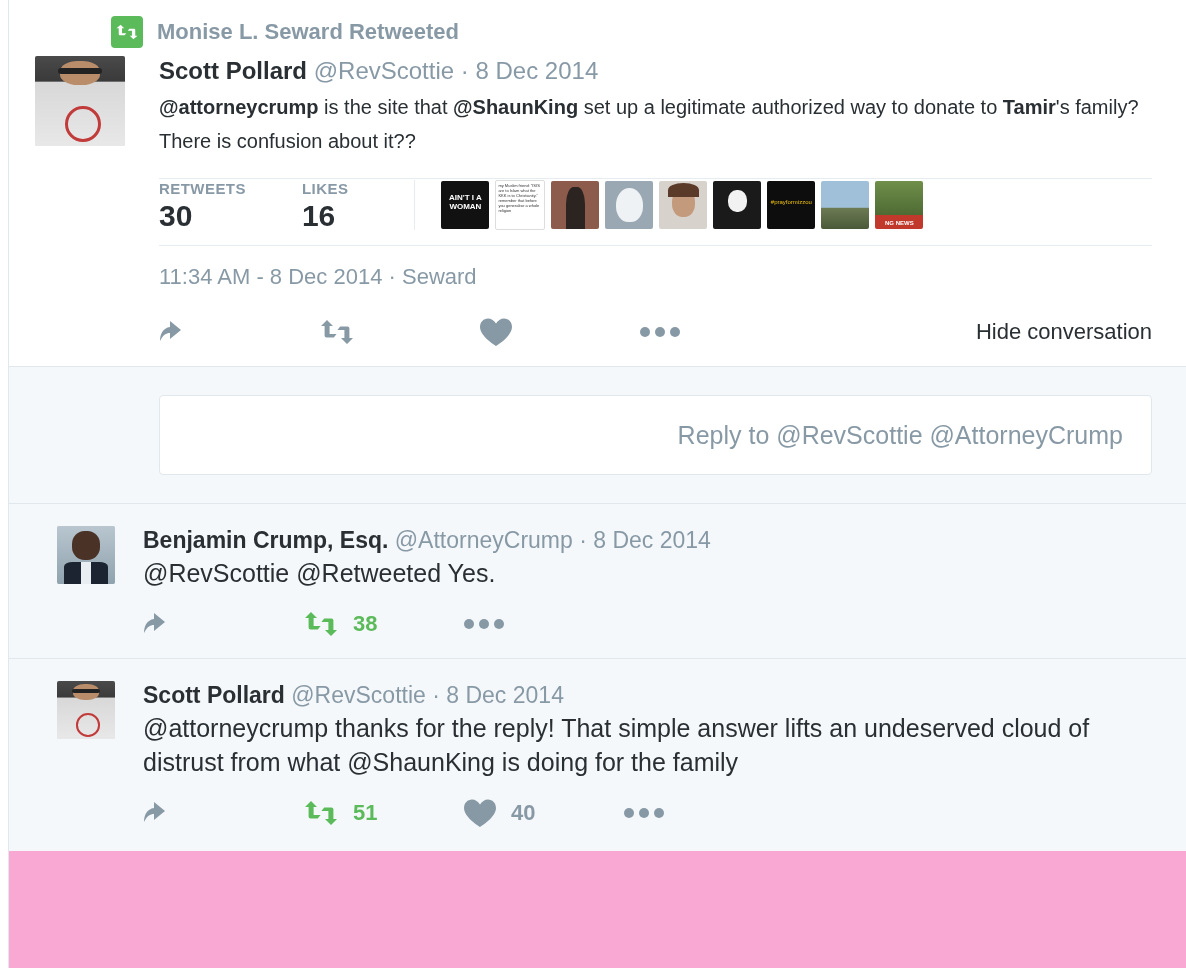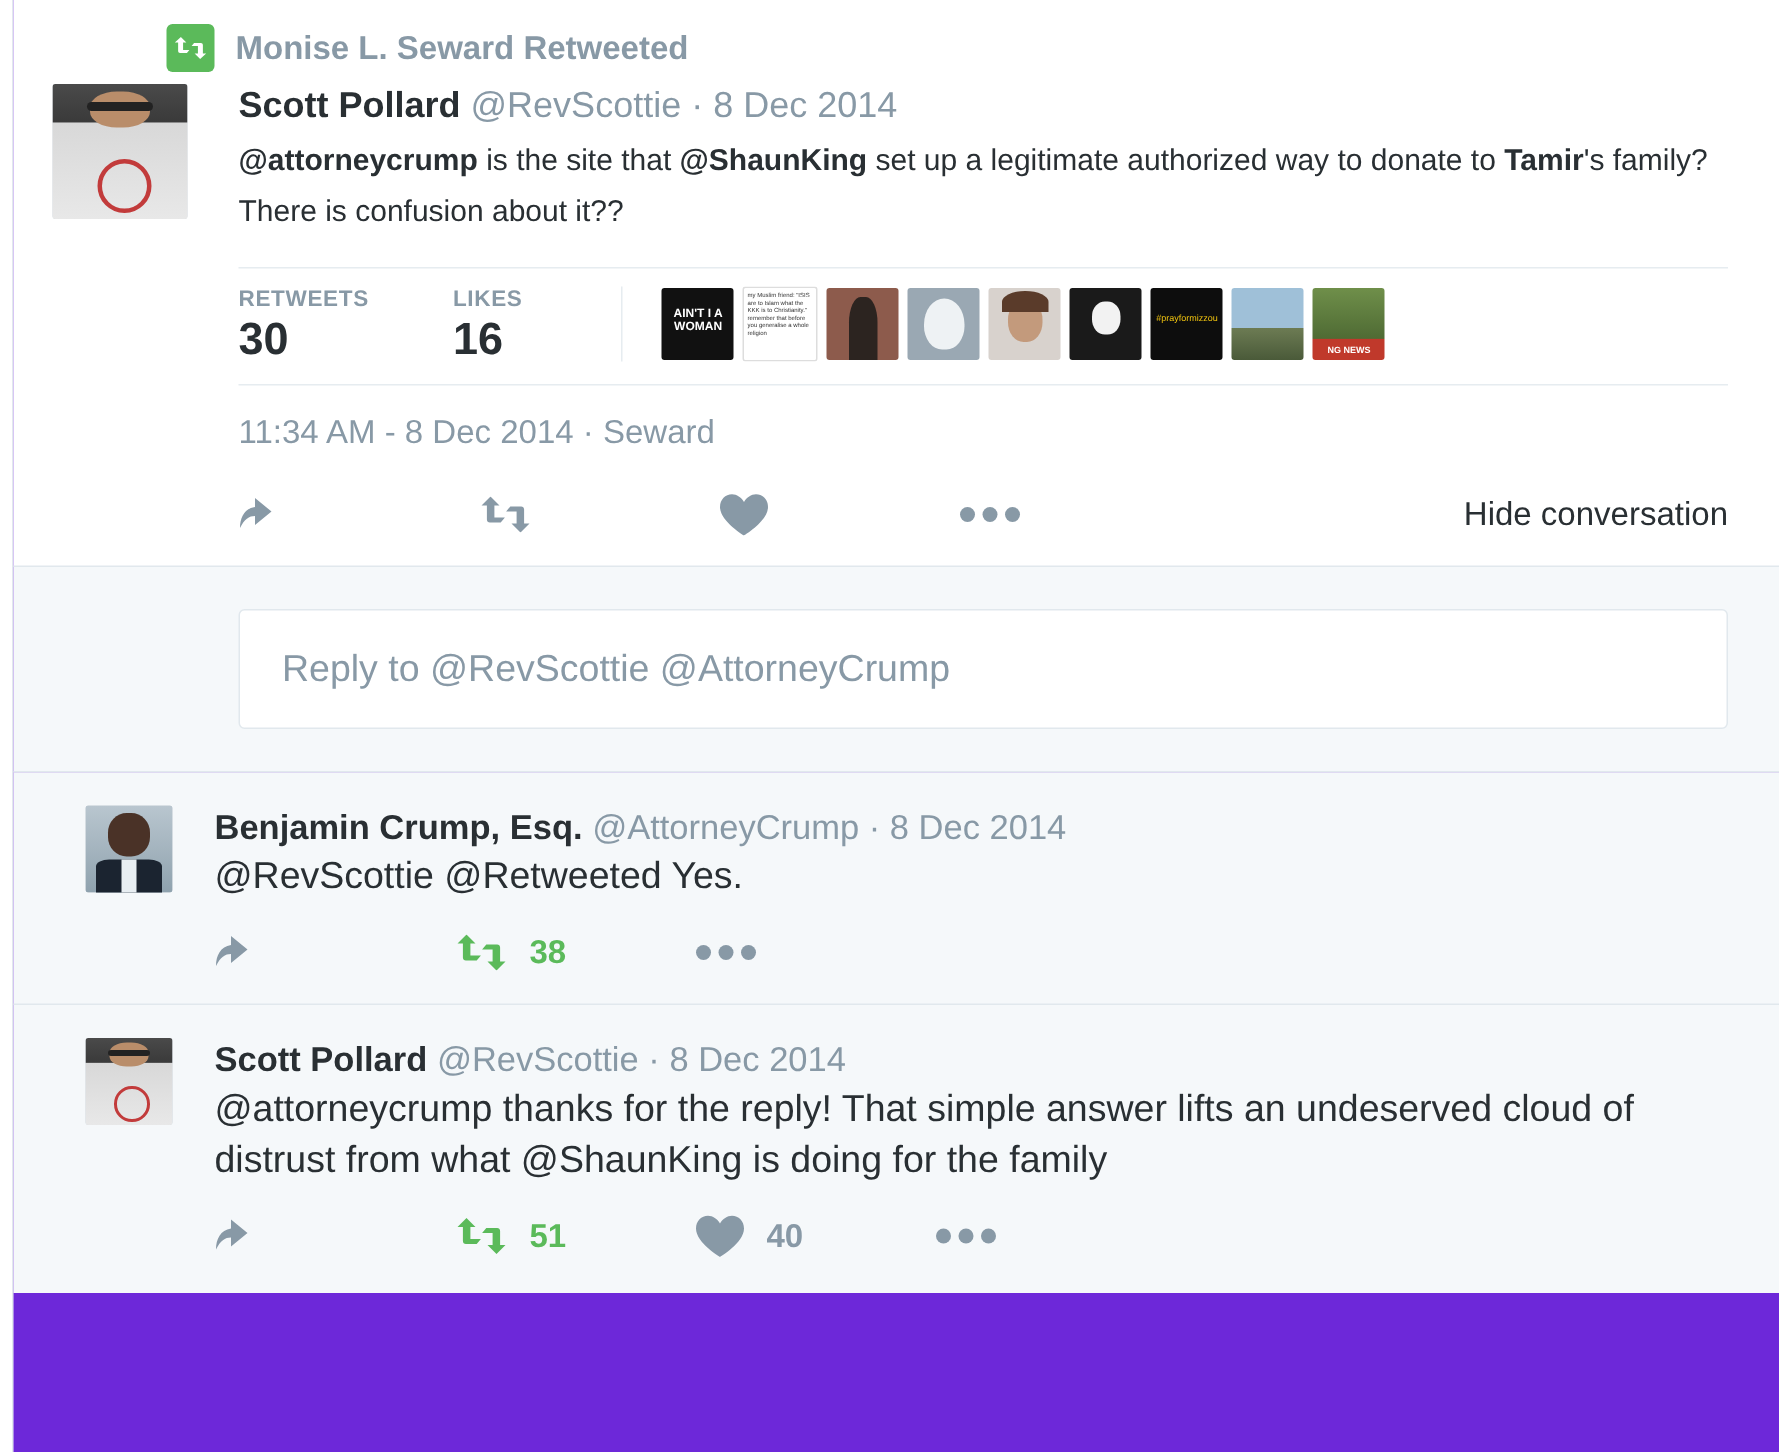--- a/index.html
+++ b/index.html
@@ -21,21 +21,21 @@
   .left-strip {
     position: absolute;
     left: 0; top: 0; bottom: 0;
     width: 8px;
     background: #ffffff;
     border-right: 1px solid #e1e8ed;
   }
   .main-col {
     position: absolute;
     left: 9px; top: 0; right: 0; bottom: 0;
-    background: #6d28d9;
+    background: #f9a8d4;
   }
 
   
   .main-tweet {
     padding: 16px 34px 0 26px;
     position: relative;
     background: #fff;
     border-bottom: 1px solid #e1e8ed;
     padding-bottom: 14px;
   }
@@ -96,21 +96,21 @@
   .tweet-text .mention { font-weight: bold; color: #292f33; }
   .tweet-text .bold { font-weight: bold; }
 
   
   .stats-row {
     display: flex;
     margin-top: 20px;
     margin-left: 0;
     border-top: 1px solid #e6ecf0;
     border-bottom: 1px solid #e6ecf0;
-    padding: 12px 0 12px 0;
+    padding: 1px 0 12px 0;
     align-items: flex-start;
   }
   .stat {
     margin-right: 56px;
   }
   .stat-label {
     font-size: 15px;
     letter-spacing: .03em;
     color: #8899a6;
     font-weight: bold;
@@ -194,20 +194,21 @@
   }
   .reply-box {
     margin-left: 124px;
     background: #fff;
     border: 1px solid #e1e8ed;
     border-radius: 4px;
     height: 78px;
     display: flex;
     align-items: center;
     padding: 0 28px;
+    justify-content: flex-end;
   }
   .reply-placeholder {
     font-size: 25px;
     color: #8899a6;
   }
   .reply-placeholder .ph-mention { color: #8899a6; }
 
   
   .reply-tweet {
     background: #f5f8fa;

